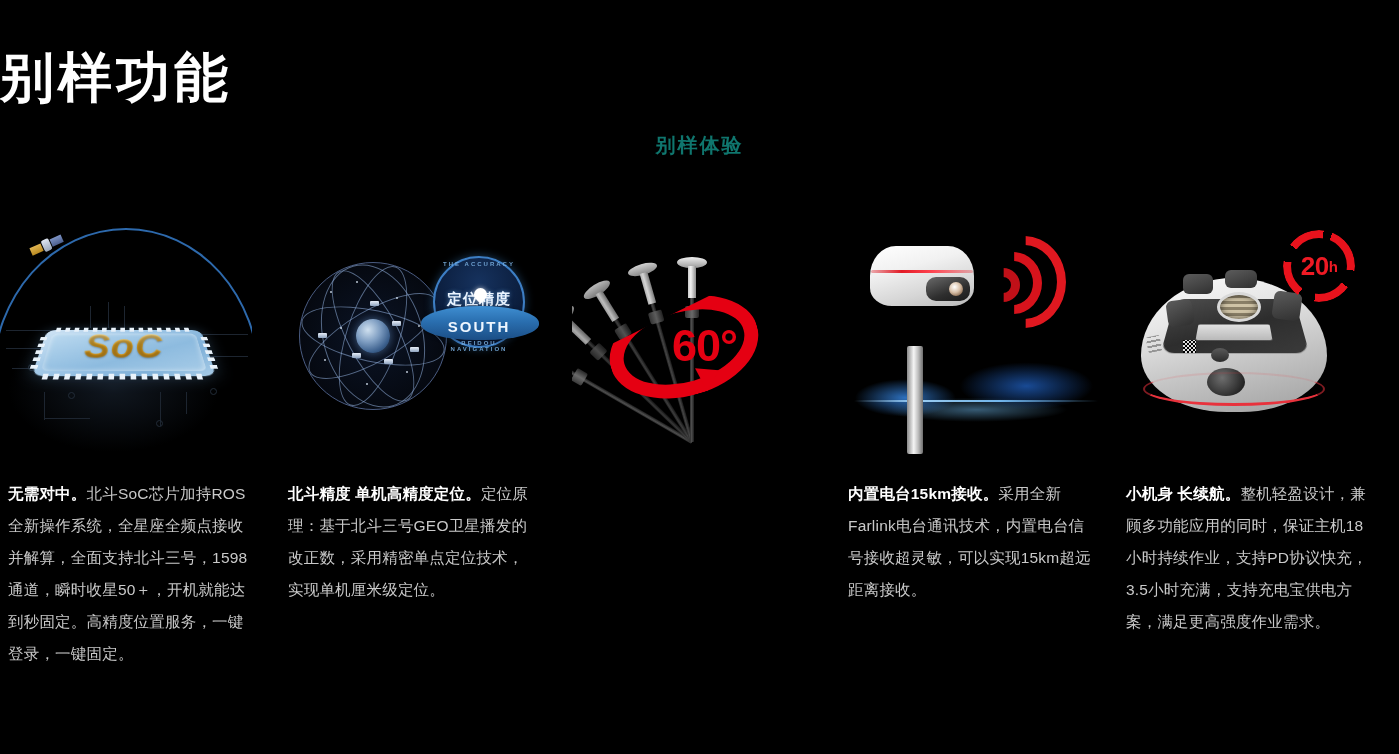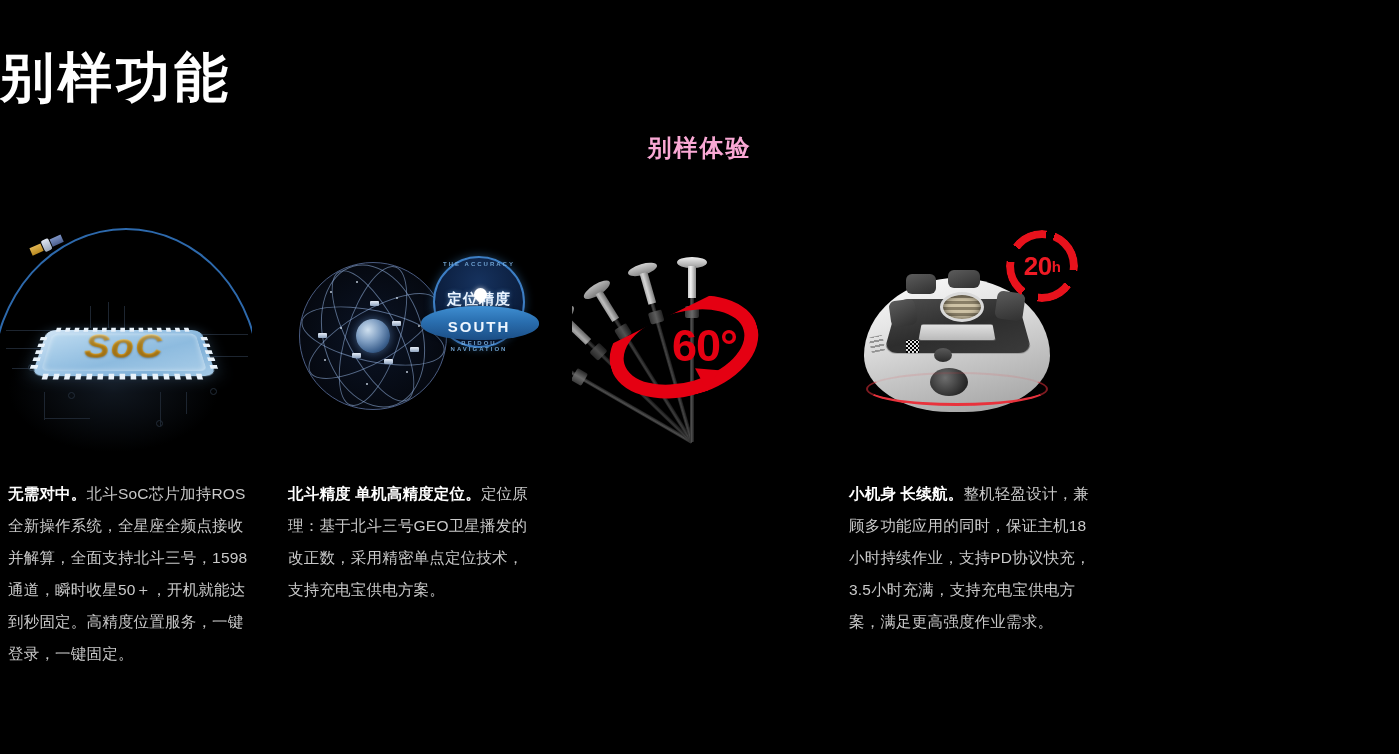--- a/index.html
+++ b/index.html
@@ -21,22 +21,22 @@
     text-align: left;
     color: #ffffff;
     font-size: 54px;
     font-weight: 700;
     letter-spacing: 4px;
     line-height: 1.1;
   }
   .page-subtitle {
     position: absolute; left: 0; right: 0; top: 132px;
     text-align: center;
-    color: #f9a8d4;
-    font-size: 24px;
+    color: #0f766e;
+    font-size: 20px;
     font-weight: 700;
     letter-spacing: 2px;
   }
 
   
   .cols {
     position: absolute; left: 0; top: 222px;
     width: 1399px; height: 520px;
     display: flex;
     align-items: flex-start;
@@ -613,21 +613,21 @@
           <div class="badge-arc-top">THE ACCURACY</div>
           <div class="badge-cn">定位精度</div>
           <div class="badge-pin"></div>
           <div class="badge-swoosh"></div>
           <div class="badge-south">SOUTH</div>
           <div class="badge-arc-bot">BEIDOU NAVIGATION</div>
         </div>
       </div>
 
       <div class="desc">
-        <b>北斗精度 单机高精度定位。</b><span>定位原理：基于北斗三号GEO卫星播发的改正数，采用精密单点定位技术，支持充电宝供电方案。</span>
+        <b>北斗精度 单机高精度定位。</b><span>定位原理：基于北斗三号GEO卫星播发的改正数，采用精密单点定位技术，实现单机厘米级定位。</span>
       </div>
     </div>
 
     <div class="col col-2">
       <div class="art">
         <div class="pole p4">
           <div class="clamp"></div>
         </div>
         <div class="pole p3">
           <div class="head"></div>
@@ -649,20 +649,37 @@
             <div class="neck"></div>
             <div class="clamp"></div>
         </div>
         <div class="arc-ellipse"></div>
         <div class="arrow-head"></div>
         <div class="deg-label">60°</div>
       </div>
 
     </div>
 
+    <div class="col col-3">
+      <div class="art">
+        <div class="wave-bg"></div>
+        <div class="wave-line"></div>
+        <div class="rx-pole"></div>
+        <div class="rx-body"></div>
+        <div class="rx-band"></div>
+        <div class="rx-lens"></div>
+        <div class="rf-wave rf1"></div>
+        <div class="rf-wave rf2"></div>
+        <div class="rf-wave rf3"></div>
+      </div>
+
+      <div class="desc">
+        <b>内置电台15km接收。</b><span>采用全新Farlink电台通讯技术，内置电台信号接收超灵敏，可以实现15km超远距离接收。</span>
+      </div>
+    </div>
 
     <div class="col col-4">
       <div class="art">
         <div class="base"></div>
         <div class="base-plate"></div>
         <div class="pad pad-a"></div>
         <div class="pad pad-b"></div>
         <div class="pad pad-c"></div>
         <div class="pad pad-d"></div>
         <div class="thread"></div>

